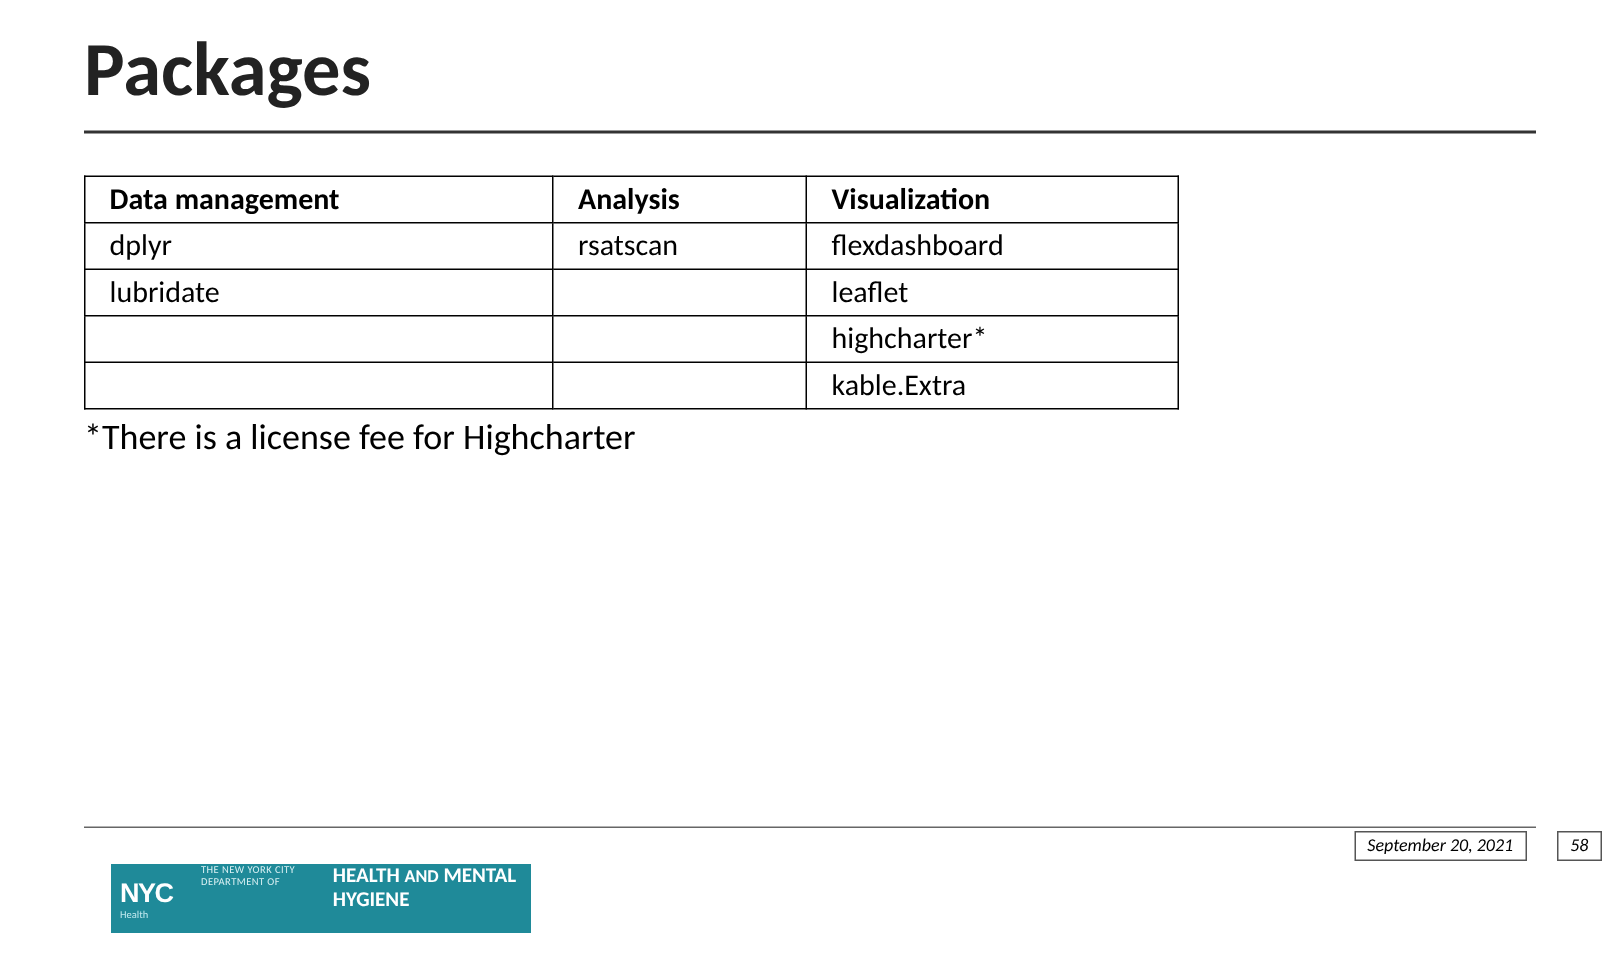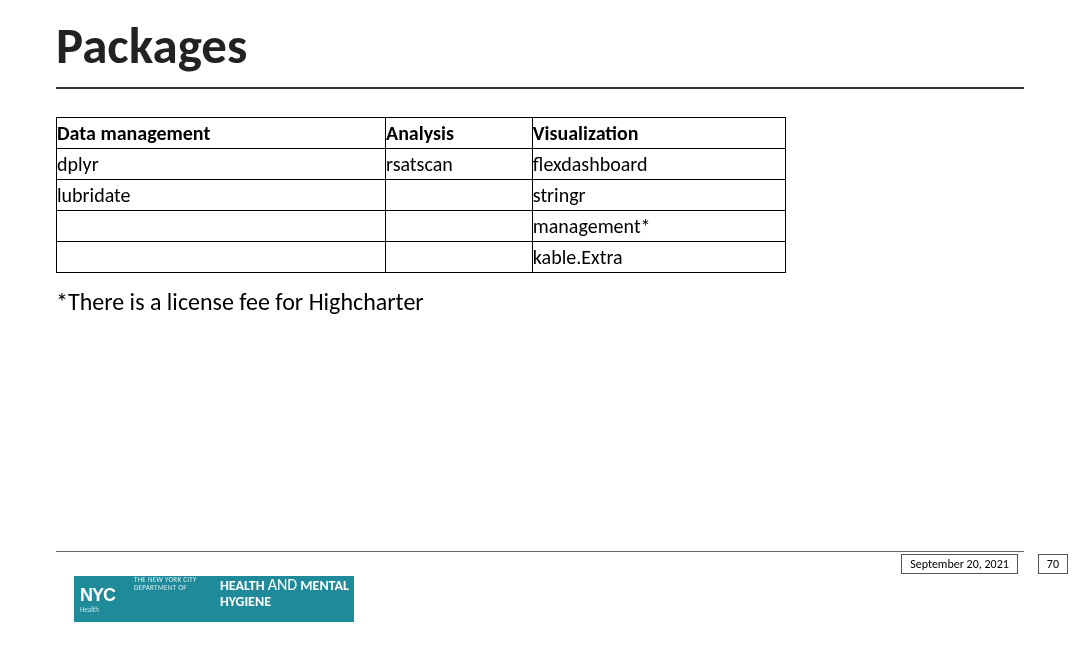--- a/index.html
+++ b/index.html
@@ -30,31 +30,31 @@
     border-top: 2px solid #333;
     margin: 0 0 28px 0;
   }
   .pkg-table {
     border-collapse: collapse;
     width: 730px;
     font-size: 20px;
   }
   .pkg-table th, .pkg-table td {
     border: 1px solid #000;
-    padding: 3px 0;
+    padding: 3px 16px;
     text-align: left;
     vertical-align: middle;
     height: 30px;
     font-weight: 400;
   }
   .pkg-table th {
     font-weight: 700;
   }
   .footnote {
-    margin-top: 14px;
+    margin-top: 4px;
     font-size: 24px;
   }
   .footer-rule {
     position: absolute;
     left: 56px;
     right: 56px;
     bottom: 88px;
     border: none;
     border-top: 1px solid #666;
   }
@@ -109,30 +109,31 @@
     letter-spacing: 0.3px;
     line-height: 1.2;
   }
   .dept-line2 {
     color: #fff;
     font-size: 14px;
     font-weight: 700;
     line-height: 1.1;
   }
   .dept-line2 .and {
-    font-weight: 400;
-    font-size: 16px;
+    font-weight: 700;
+    font-size: 12px;
   }
   .footer-right {
     position: absolute;
     right: 0;
     top: -18px;
     display: flex;
     align-items: flex-start;
     gap: 20px;
+    font-style: italic;
   }
   .date-box {
     border: 1px solid #555;
     padding: 2px 8px;
     font-size: 12px;
     text-align: center;
     line-height: 1.2;
     min-width: 90px;
   }
   .page-box {
@@ -161,26 +162,26 @@
     </thead>
     <tbody>
       <tr>
         <td>dplyr</td>
         <td>rsatscan</td>
         <td>flexdashboard</td>
       </tr>
       <tr>
         <td>lubridate</td>
         <td></td>
-        <td>stringr</td>
-      </tr>
-      <tr>
-        <td></td>
-        <td></td>
-        <td>management*</td>
+        <td>leaflet</td>
+      </tr>
+      <tr>
+        <td></td>
+        <td></td>
+        <td>highcharter*</td>
       </tr>
       <tr>
         <td></td>
         <td></td>
         <td>kable.Extra</td>
       </tr>
     </tbody>
   </table>
 
   <div class="footnote">*There is a license fee for Highcharter</div>
@@ -198,17 +199,17 @@
         <div class="dept-line2">
           <span>HEALTH</span>
           <span class="and">AND</span>
           <span>MENTAL HYGIENE</span>
         </div>
       </div>
     </div>
 
     <div class="footer-right">
       <div class="date-box">September 20, 2021</div>
-      <div class="page-box">70</div>
+      <div class="page-box">58</div>
     </div>
   </div>
 
 </div>
 
 </body></html>

